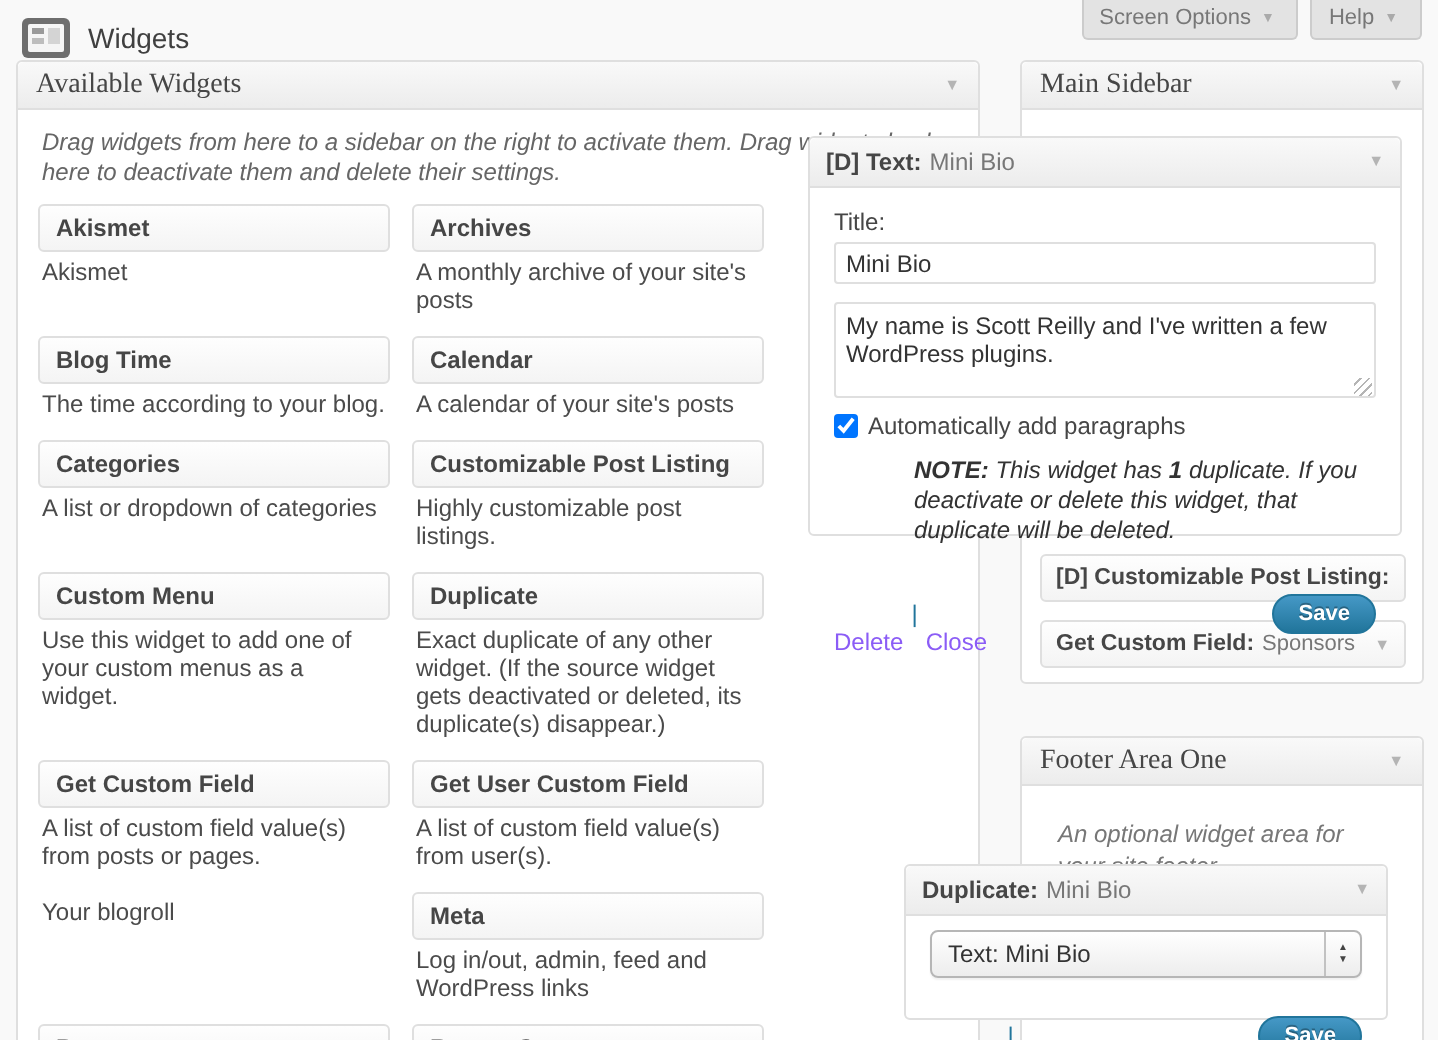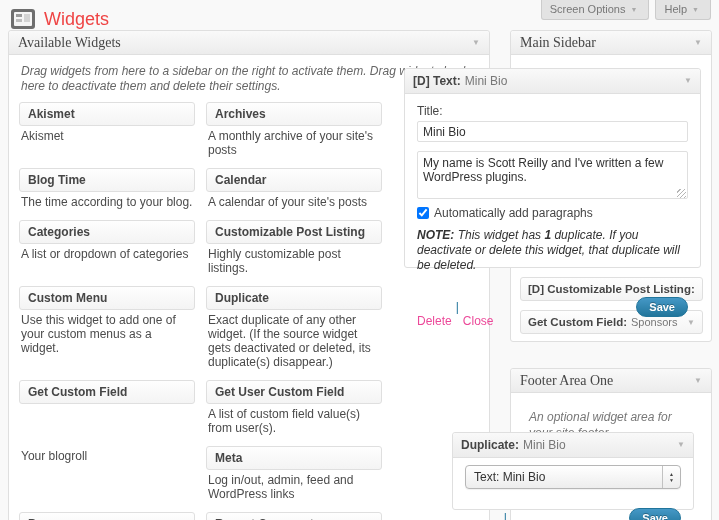--- a/index.html
+++ b/index.html
@@ -4,21 +4,21 @@
 <style>
   html,body{margin:0;padding:0;}
   body{
     width:719px;height:520px;position:relative;overflow:hidden;
     background:#f9f9f9;
     font-family:"Liberation Sans",sans-serif;
     color:#464646;font-size:12px;
   }
   
   .page-header{position:absolute;top:6px;left:10px;display:flex;align-items:center;gap:8px;}
-  .page-title{font-size:18px;color:#ef4444;font-weight:normal;text-align:right;}
+  .page-title{font-size:14px;color:#404040;font-weight:normal;text-align:right;}
   .screen-tabs{position:absolute;top:0;right:8px;display:flex;gap:6px;}
   .screen-tab{
     background:#e3e3e3;border:1px solid #ccc;border-top:none;
     border-radius:0 0 3px 3px;color:#777;font-size:11px;
     padding:3px 11px 4px 8px;display:flex;align-items:center;gap:5px;cursor:pointer;
   }
   .tab-arrow{font-size:7px;color:#aaa;line-height:1;}
   
   .panel{
     position:absolute;background:#fff;border:1px solid #dfdfdf;border-radius:3px;
@@ -90,24 +90,24 @@
     font-family:"Liberation Sans",sans-serif;font-size:12px;color:#333;
     padding:4px 5px;height:48px;resize:none;line-height:14px;
   }
   .resize-grip{
     position:absolute;right:2px;bottom:4px;width:9px;height:9px;
     background:repeating-linear-gradient(135deg,transparent 0 2px,#b5b5b5 2px 3px);
     pointer-events:none;
   }
   .cb-row{display:flex;align-items:center;gap:5px;margin-top:4px;color:#464646;}
   .cb-row input{margin:0;width:12px;height:12px;}
-  .note{font-style:italic;color:#333;margin-top:8px;line-height:15px;}
+  .note{font-style:italic;color:#333;margin-top:8px;line-height:15px;margin-left:40px;}
   .note b{font-weight:bold;}
   .w-foot{display:flex;align-items:center;margin-top:9px;}
-  .wlink{color:#ec4899;text-decoration:none;font-size:12px;cursor:pointer;margin-top:29px;}
+  .wlink{color:#8b5cf6;text-decoration:none;font-size:12px;cursor:pointer;margin-top:29px;}
   .wlink-sep{color:#21759b;margin:0 4px;}
   .save-btn{
     margin-left:auto;background:linear-gradient(#4598c6,#21759b);
     border:1px solid #21759b;border-radius:11px;color:#fff;font-weight:bold;
     font-size:11px;padding:3px 12px;cursor:pointer;font-family:"Liberation Sans",sans-serif;
     text-shadow:0 -1px 0 rgba(0,0,0,.3);
   }
   
   .fake-select{
     height:22px;border:1px solid #b6b6b6;border-radius:4px;
@@ -201,20 +201,21 @@
       <div class="aw-item">
     <div class="aw-box">
       <span class="aw-title">Duplicate</span>
     </div>
     <p class="aw-desc">Exact duplicate of any other widget. (If the source widget gets deactivated or deleted, its duplicate(s) disappear.)</p>
   </div>
       <div class="aw-item">
     <div class="aw-box">
       <span class="aw-title">Get Custom Field</span>
     </div>
+    <p class="aw-desc">A list of custom field value(s) from posts or pages.</p>
   </div>
       <div class="aw-item">
     <div class="aw-box">
       <span class="aw-title">Get User Custom Field</span>
     </div>
     <p class="aw-desc">A list of custom field value(s) from user(s).</p>
   </div>
       <div class="aw-item">
     <p class="aw-desc">Your blogroll</p>
   </div>

